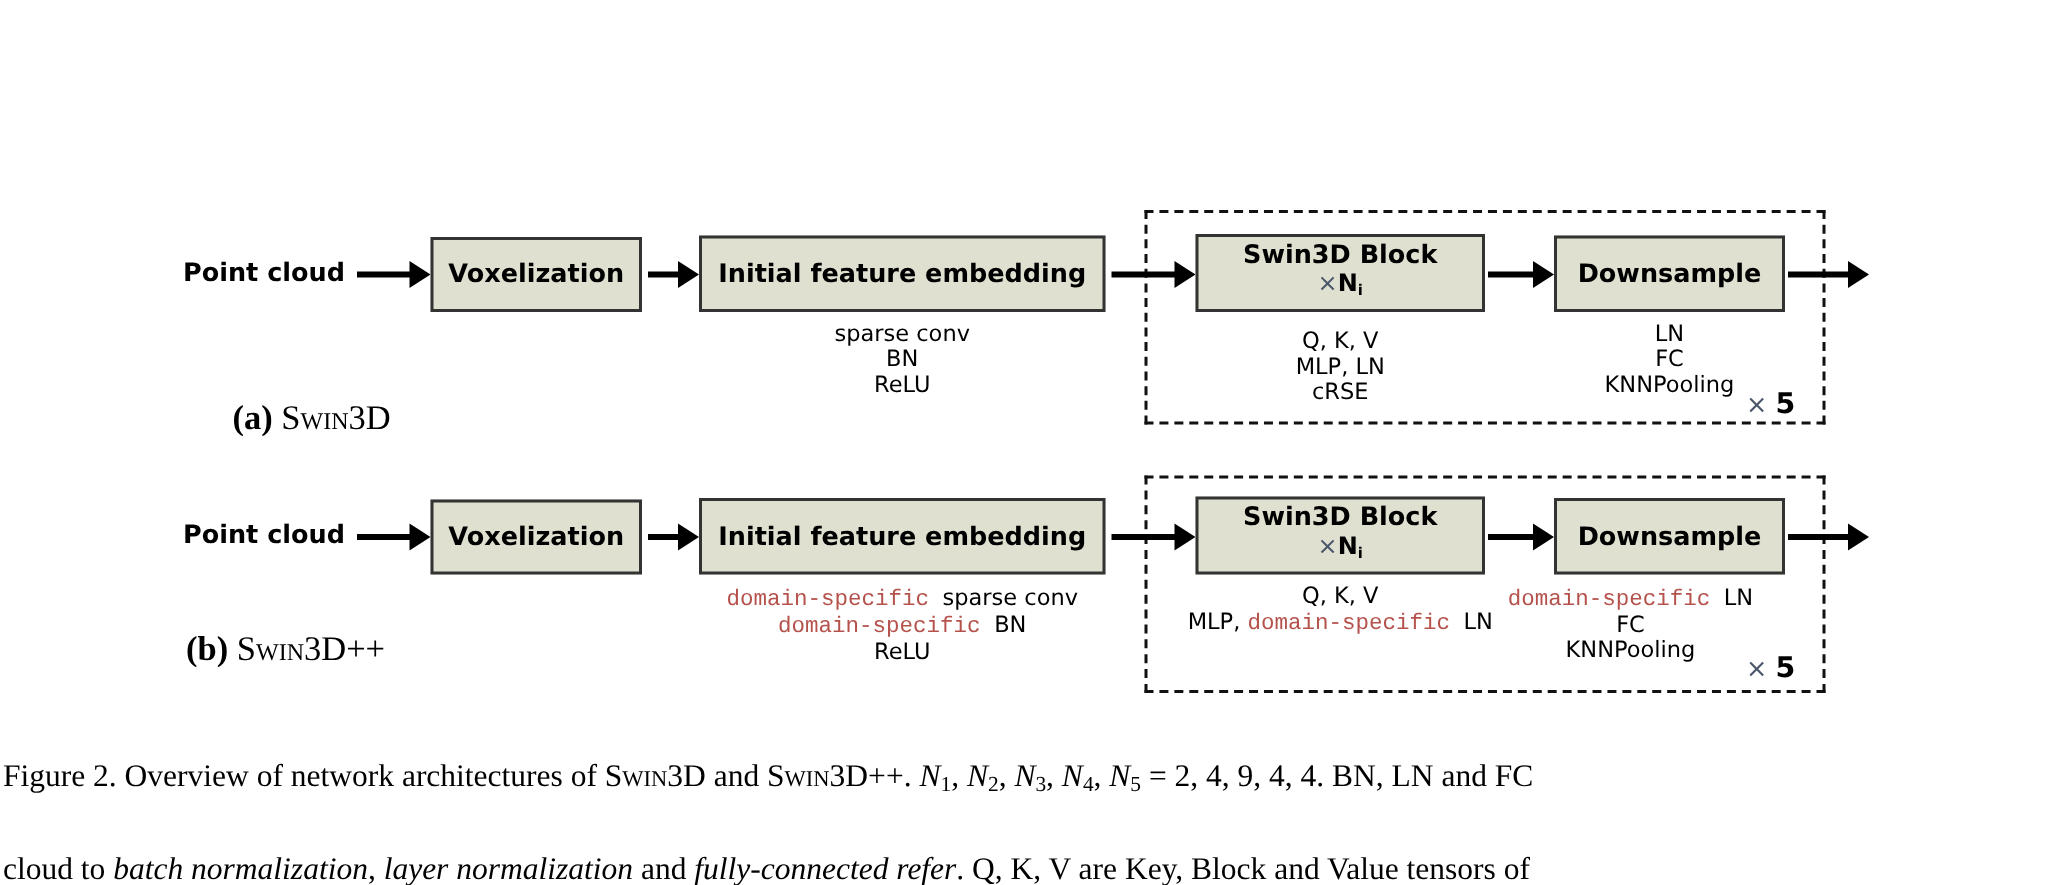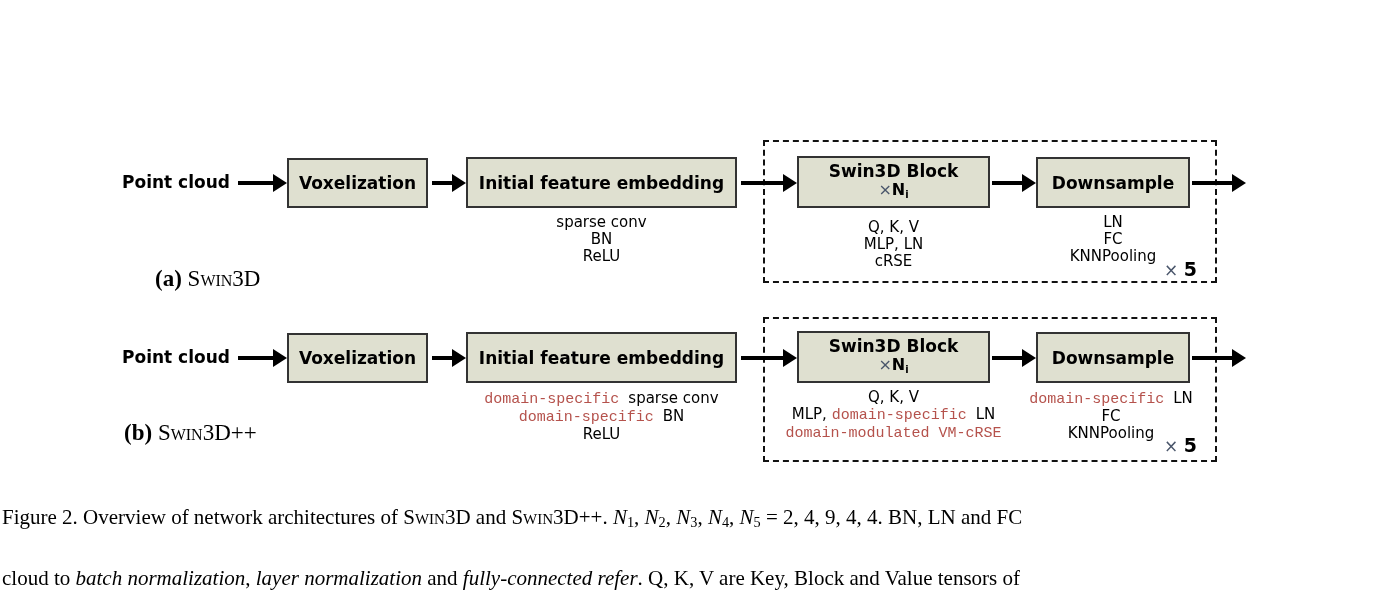--- a/index.html
+++ b/index.html
@@ -109,26 +109,25 @@
   <div class="dashed" style="left:763px;top:317px;width:454px;height:145px;"></div>
   <div class="arrow" style="left:741px;top:356px;width:43px;"></div>
 
   <div class="box" style="left:797px;top:331px;width:193px;height:52px;">
     <div>Swin3D Block</div>
     <div class="ntimes"><span class="times">×</span><span class="nb">N</span><span class="nsub">i</span></div>
   </div>
   <div class="sub" style="left:775px;top:389px;width:237px;">
     <div><span>Q, K, V</span></div>
     <div><span>MLP, </span><span class="red">domain-specific </span><span>LN</span></div>
-    <div><span class="red">domain-modulated VM-cRSE</span></div>
   </div>
 
   <div class="arrow" style="left:992px;top:356px;width:31px;"></div>
   <div class="box" style="left:1036px;top:332px;width:154px;height:51px;">Downsample</div>
-  <div class="sub" style="left:1016px;top:390px;width:190px;">
+  <div class="sub" style="left:992px;top:390px;width:190px;">
     <div><span class="red">domain-specific </span><span>LN</span></div>
     <div><span>FC</span></div>
     <div><span>KNNPooling</span></div>
   </div>
   <div class="repeat" style="left:1164px;top:434px;">
     <span class="times">×</span>
     <span class="rcount">5</span>
   </div>
   <div class="arrow" style="left:1192px;top:356px;width:41px;"></div>
 

